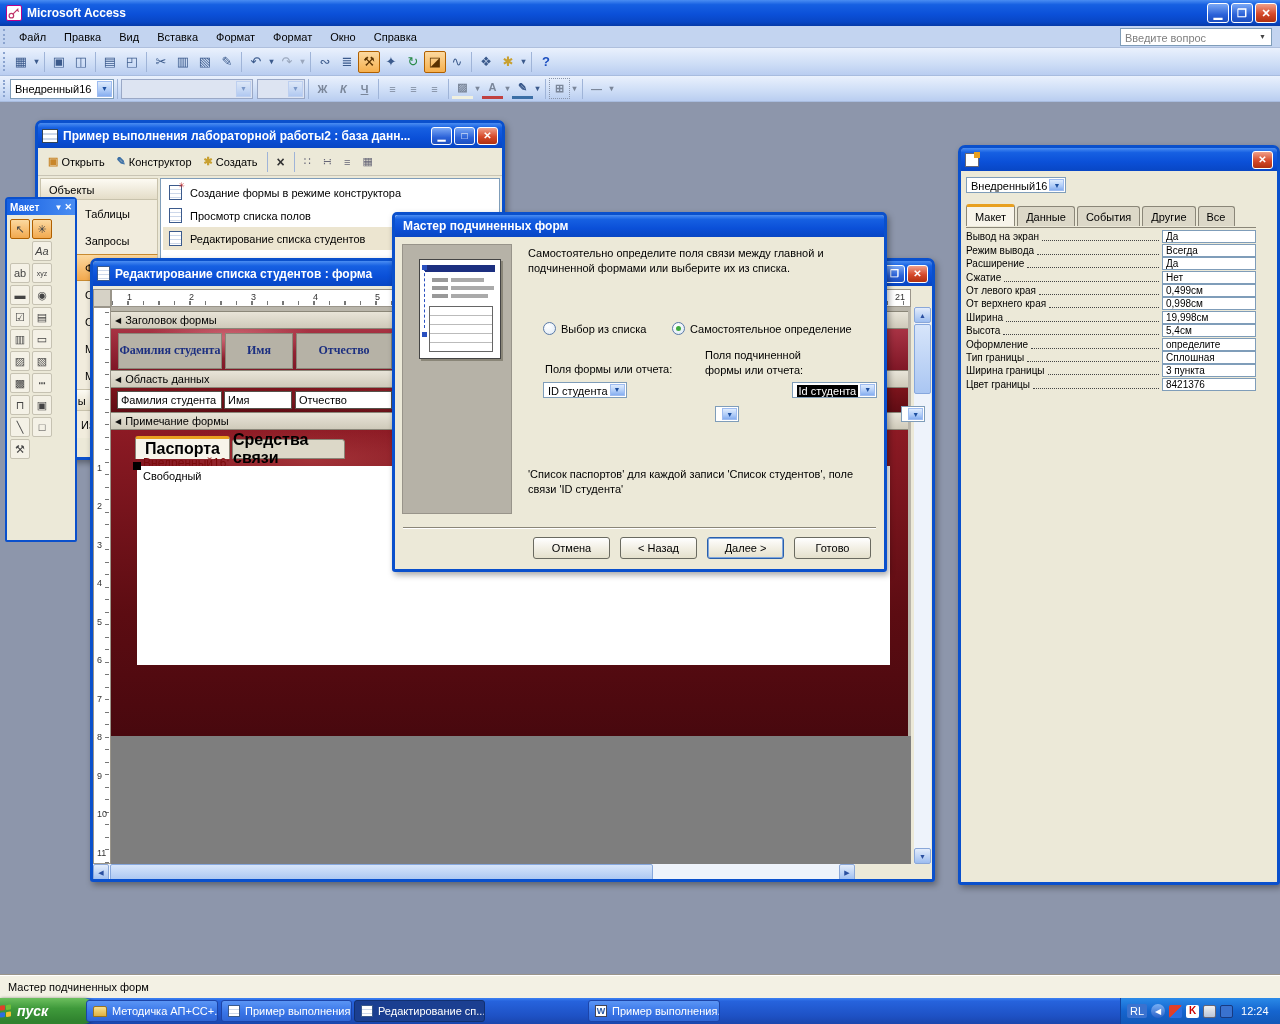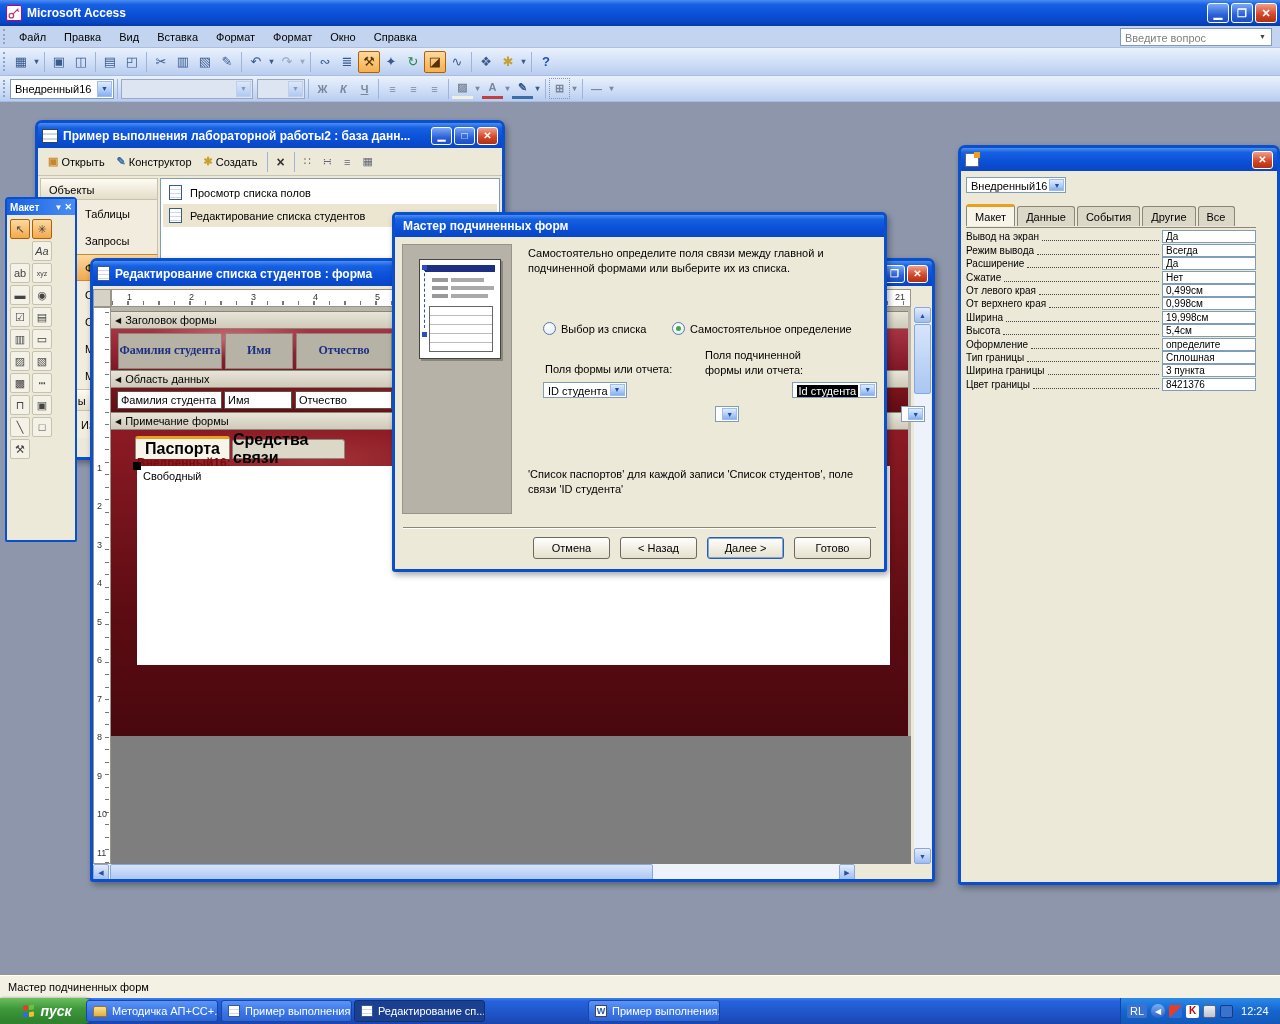--- a/index.html
+++ b/index.html
@@ -72,21 +72,21 @@
 .xpbtn.default{border:1px solid #2a5fab;box-shadow:0 0 0 1px #7ea6dd inset}
 
 .ptab{height:20px;padding:0 8px;display:flex;align-items:center;border:1px solid #8a8678;border-bottom:none;border-radius:3px 3px 0 0;background:#dcd8c8}
 .ptab.active{background:#f7f4ea;border-top:3px solid #e8a020;height:22px;font-weight:normal}
 .prow{display:flex;align-items:flex-end;height:13.4px;font-size:10px}
 .pname{white-space:nowrap;line-height:12px}
 .pdots{flex:1;border-bottom:1px dotted #444;margin:0 3px 2px 3px}
 .pval{width:94px;flex:none;background:#fff;border:1px solid #7f9db9;height:13px;line-height:11px;padding-left:3px;overflow:hidden}
 
 .taskbar{left:0;top:998px;width:1280px;height:26px;background:linear-gradient(180deg,#3c81f3 0%,#2663dd 12%,#1e51c4 70%,#1a46ad 100%)}
-.start{position:absolute;left:0;top:0;width:95px;height:26px;border-radius:0 12px 12px 0;background:linear-gradient(180deg,#6cbf5e 0%,#3f9a3b 40%,#2f822e 90%);color:#fff;font-weight:bold;font-style:italic;font-size:14px;display:flex;align-items:center;justify-content:center;gap:5px;box-shadow:1px 0 3px rgba(0,0,0,.4)}
+.start{position:absolute;left:0;top:0;width:95px;height:26px;border-radius:0 12px 12px 0;background:linear-gradient(180deg,#6cbf5e 0%,#3f9a3b 40%,#2f822e 90%);color:#fff;font-weight:bold;font-style:italic;font-size:14px;display:flex;align-items:center;justify-content:flex-start;gap:5px;box-shadow:1px 0 3px rgba(0,0,0,.4)}
 .flag{width:12px;height:12px;transform:skewY(-6deg);display:grid;grid-template-columns:5px 5px;grid-gap:1px}
 .flag i{height:5px;border-radius:1px}
 .taskbtn{position:absolute;top:2px;height:22px;background:linear-gradient(180deg,#5a95f5,#3a76e8 55%,#2f66d6);border:1px solid #1c44a8;border-radius:3px;color:#fff;display:flex;align-items:center;gap:5px;padding:0 6px;font-size:11px;overflow:hidden;white-space:nowrap}
 .taskbtn.pressed{background:#1b3f91;border-color:#12306f}
 .tray{position:absolute;right:0;top:0;width:160px;height:26px;background:linear-gradient(180deg,#2a8ae8 0%,#1565cf 50%,#1258b8 100%);border-left:1px solid #1244a0;display:flex;align-items:center;gap:4px;padding:0 6px;color:#fff}
 .trayico{width:13px;height:13px;border-radius:2px;flex:none}
 
 .sk{position:absolute;background:#fff;border:1px solid #444;box-shadow:2px 2px 0 #8a8678}
 .sk-bar{position:absolute;left:5px;right:5px;top:5px;height:7px;background:#1c2f80}
 .sk-dash{position:absolute;left:4px;top:8px;bottom:30px;width:1px;border-left:1px dashed #2a50c0}
@@ -300,20 +300,24 @@
             <span>Модули</span>
           </div>
         <div class="obj-hdr">Группы</div>
         <div class="obj-item" style="padding-left:40px">
           <span style="position:absolute;left:18px;width:16px;height:12px;background:linear-gradient(#f5d98a,#d8a93c);border:1px solid #9a7420;border-radius:2px 2px 0 0"></span>
           <span>Избранное</span>
         </div>
       </div>
       <div class="db-list">
         <div class="db-li">
+            <span class="fico magic"></span>
+            <span>Создание формы в режиме конструктора</span>
+          </div>
+        <div class="db-li">
             <span class="fico"></span>
             <span>Просмотр списка полов</span>
           </div>
         <div class="db-li sel">
             <span class="fico"></span>
             <span>Редактирование списка студентов</span>
           </div>
       </div>
     </div>
   </div>
@@ -449,21 +453,21 @@
             <span class="sa">◀</span>
             <span>Примечание формы</span>
           </div>
         <div class="abs redgrid" style="left:0;top:123px;width:797px;height:306px;background-color:#7c1219;background-image:radial-gradient(260px 50px at 25% 10%,rgba(210,90,90,.4),transparent 70%),linear-gradient(#8c1a24,#5c0c12 60%,#48080e)">
           <span class="ftab active" style="left:24px;top:6px;width:95px;height:23px">
               <span>Паспорта</span>
             </span>
           <span class="ftab inactive" style="left:121px;top:9px;width:113px;height:20px">
               <span>Средства связи</span>
             </span>
-          <span class="abs" style="left:26px;top:26px;color:#7a0c0c;font-weight:bold;font-size:12px">Внедренный16:</span>
+          <span class="abs" style="left:32px;top:26px;color:#7a0c0c;font-weight:normal;font-size:12px">Внедренный16:</span>
           <div class="abs" style="left:26px;top:36px;width:753px;height:199px;background:#fff">
             <span style="position:absolute;left:-4px;top:-4px;width:8px;height:8px;background:#000"></span>
             <span style="position:absolute;left:6px;top:4px">Свободный</span>
           </div>
         </div>
         <div class="abs" style="left:0;top:429px;width:800px;height:128px;background:#7e7e7e"></div>
       </div>
 
       <div class="abs" style="left:821px;top:21px;width:17px;height:557px;background:#eef3fb">
         <span class="sb-btn" style="left:0;top:0;width:17px;height:16px">▲</span>

